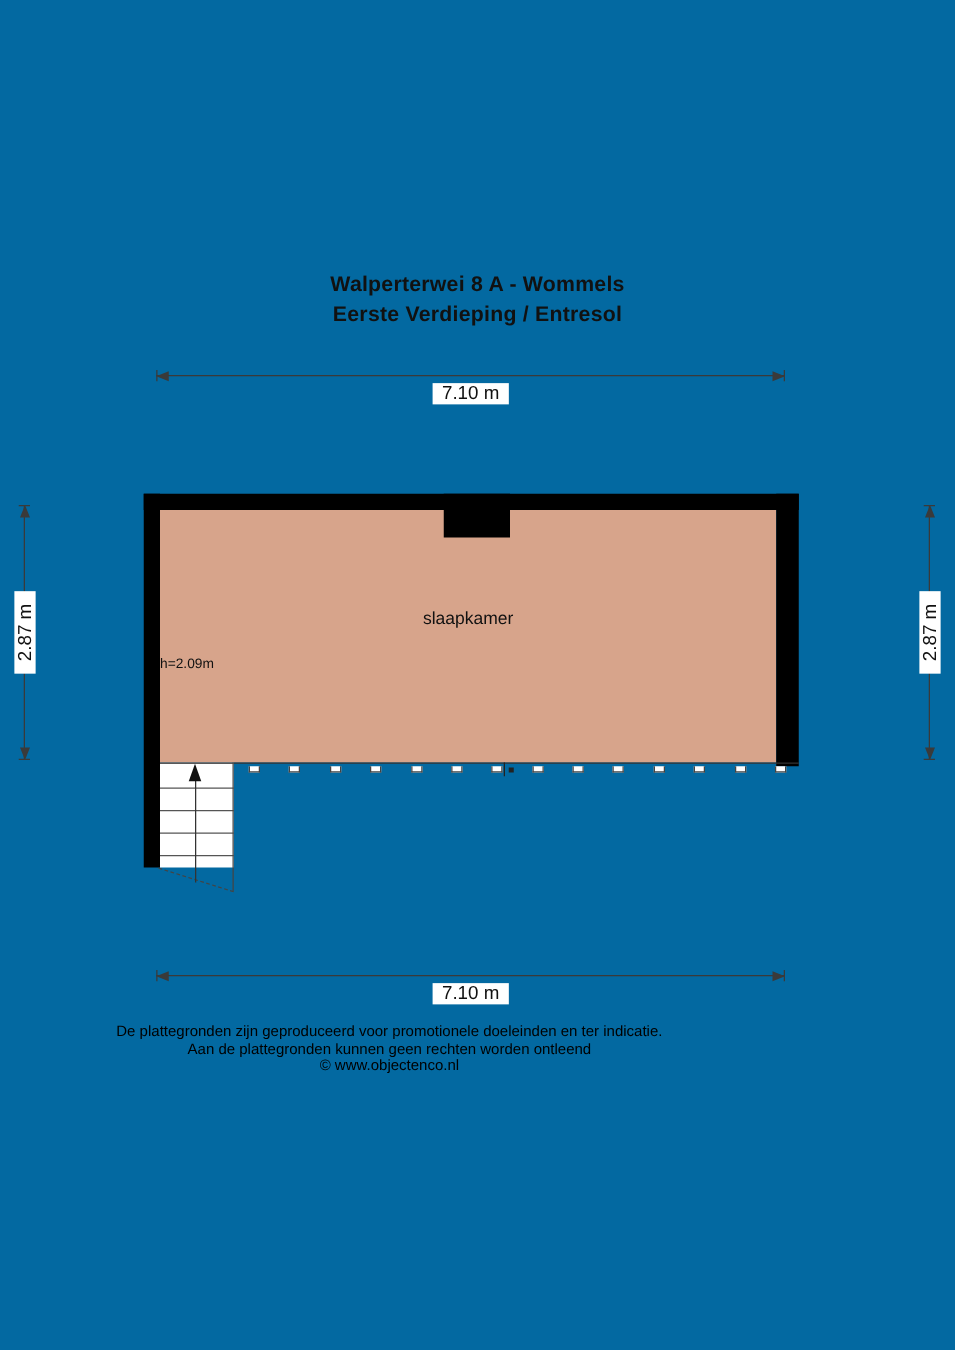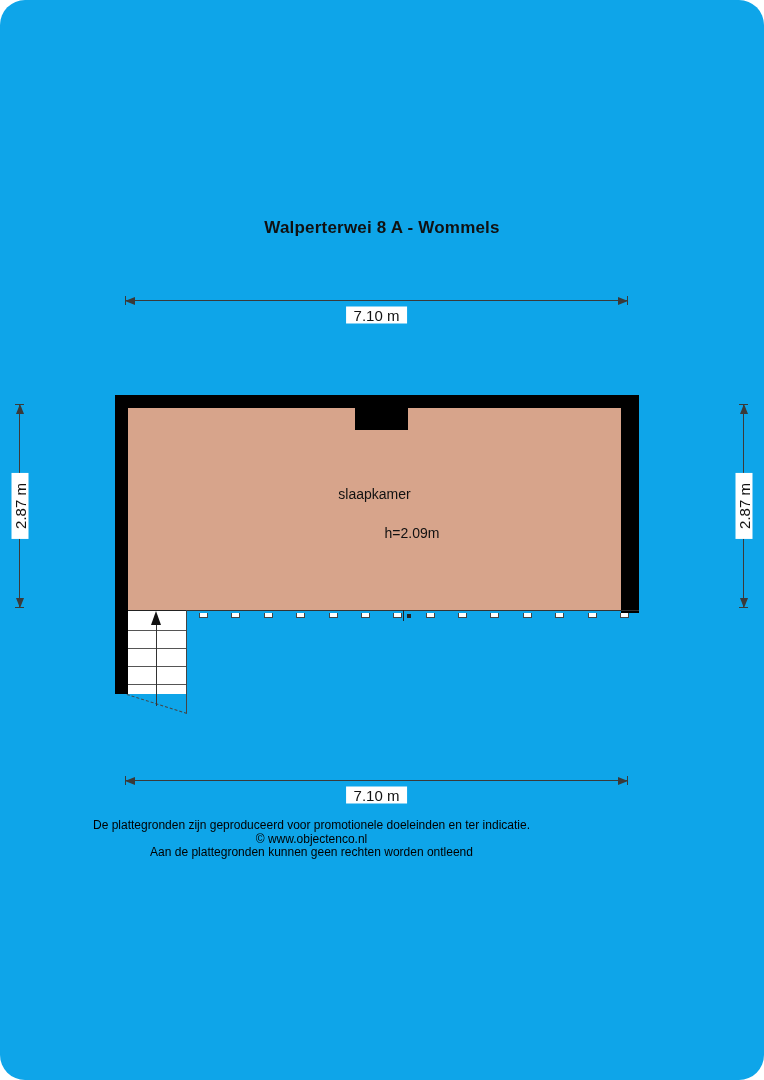--- a/index.html
+++ b/index.html
@@ -4,21 +4,21 @@
 <style>
   :root{
     --room-fill:#d7a48b;
     --wall:#000000;
     --line:#3a3a3a;
     --text:#111111;
   }
   *{margin:0;padding:0;box-sizing:border-box;}
   html,body{background:#ffffff;}
   body{font-family:"Liberation Sans","DejaVu Sans",sans-serif;color:var(--text);}
-  .page{position:relative;width:764px;height:1080px;background:#0ea5e9;overflow:hidden;border-radius:25px;}
+  .page{position:relative;width:764px;height:1080px;background:#0369a1;overflow:hidden;}
 
   
   .title-block{position:absolute;top:216px;left:0;width:764px;text-align:center;
     font-weight:bold;font-size:17px;line-height:24px;letter-spacing:.2px;}
 
   
   .dim{position:absolute;}
   .dim-line-h{position:absolute;left:0;right:0;top:6px;border-top:1px solid var(--line);}
   .dim-line-v{position:absolute;top:0;bottom:0;left:6px;border-left:1px solid var(--line);}
   .arr{position:absolute;width:0;height:0;}
@@ -32,21 +32,21 @@
   .tick-b{position:absolute;bottom:0;left:2px;height:1px;width:9px;background:var(--line);}
   .dim-label-h{position:absolute;left:50%;top:21px;transform:translate(-50%,-50%);
     background:#ffffff;padding:0 8px;font-size:15px;white-space:nowrap;}
   .dim-label-v{position:absolute;left:7px;top:50%;transform:translate(-50%,-50%) rotate(-90deg);
     background:#ffffff;padding:0 10px;font-size:15px;white-space:nowrap;}
 
   
   .wall{position:absolute;background:var(--wall);}
   .room-fill{position:absolute;left:128px;top:408px;width:493px;height:202px;background:var(--room-fill);}
   .room-label{position:absolute;left:128px;top:486px;width:493px;text-align:center;font-size:14px;}
-  .room-height{position:absolute;left:128px;top:525px;width:568px;text-align:center;font-size:14px;}
+  .room-height{position:absolute;left:128px;top:525px;width:568px;font-size:11px;}
 
   
   .railing{position:absolute;left:187px;top:610px;width:452px;height:9px;border-top:1px solid #333;
     display:flex;justify-content:space-between;padding:2px 10px 0 12px;}
   .railing .post{width:9px;height:5px;border:1px solid #444;border-top:none;background:#fff;}
   .newel-line{position:absolute;left:216px;top:-1px;width:1px;height:11px;background:#222;}
   .newel-dot{position:absolute;left:220px;top:3px;width:4px;height:4px;background:#222;}
 
   
   .stairs{position:absolute;left:128px;top:610px;width:59px;height:84px;background:#fff;
@@ -63,20 +63,21 @@
   .footer{position:absolute;top:819px;left:0;width:623px;text-align:center;
     font-size:12px;line-height:13.5px;color:#000;}
 </style>
 </head>
 <body>
 
 <div class="page">
 
   <div class="title-block">
     <div>Walperterwei 8 A - Wommels</div>
+    <div>Eerste Verdieping / Entresol</div>
   </div>
 
   <div class="dim" style="left:125px;top:294px;width:503px;height:13px;">
     <div class="dim-line-h"></div>
     <div class="tick-l"></div>
     <div class="tick-r"></div>
     <div class="arr arr-l"></div>
     <div class="arr arr-r"></div>
     <div class="dim-label-h">7.10 m</div>
   </div>
@@ -144,17 +145,17 @@
     <div class="dim-line-h"></div>
     <div class="tick-l"></div>
     <div class="tick-r"></div>
     <div class="arr arr-l"></div>
     <div class="arr arr-r"></div>
     <div class="dim-label-h">7.10 m</div>
   </div>
 
   <div class="footer">
     <div>De plattegronden zijn geproduceerd voor promotionele doeleinden en ter indicatie.</div>
+    <div>Aan de plattegronden kunnen geen rechten worden ontleend</div>
     <div>© www.objectenco.nl</div>
-    <div>Aan de plattegronden kunnen geen rechten worden ontleend</div>
   </div>
 
 </div>
 
 </body></html>

